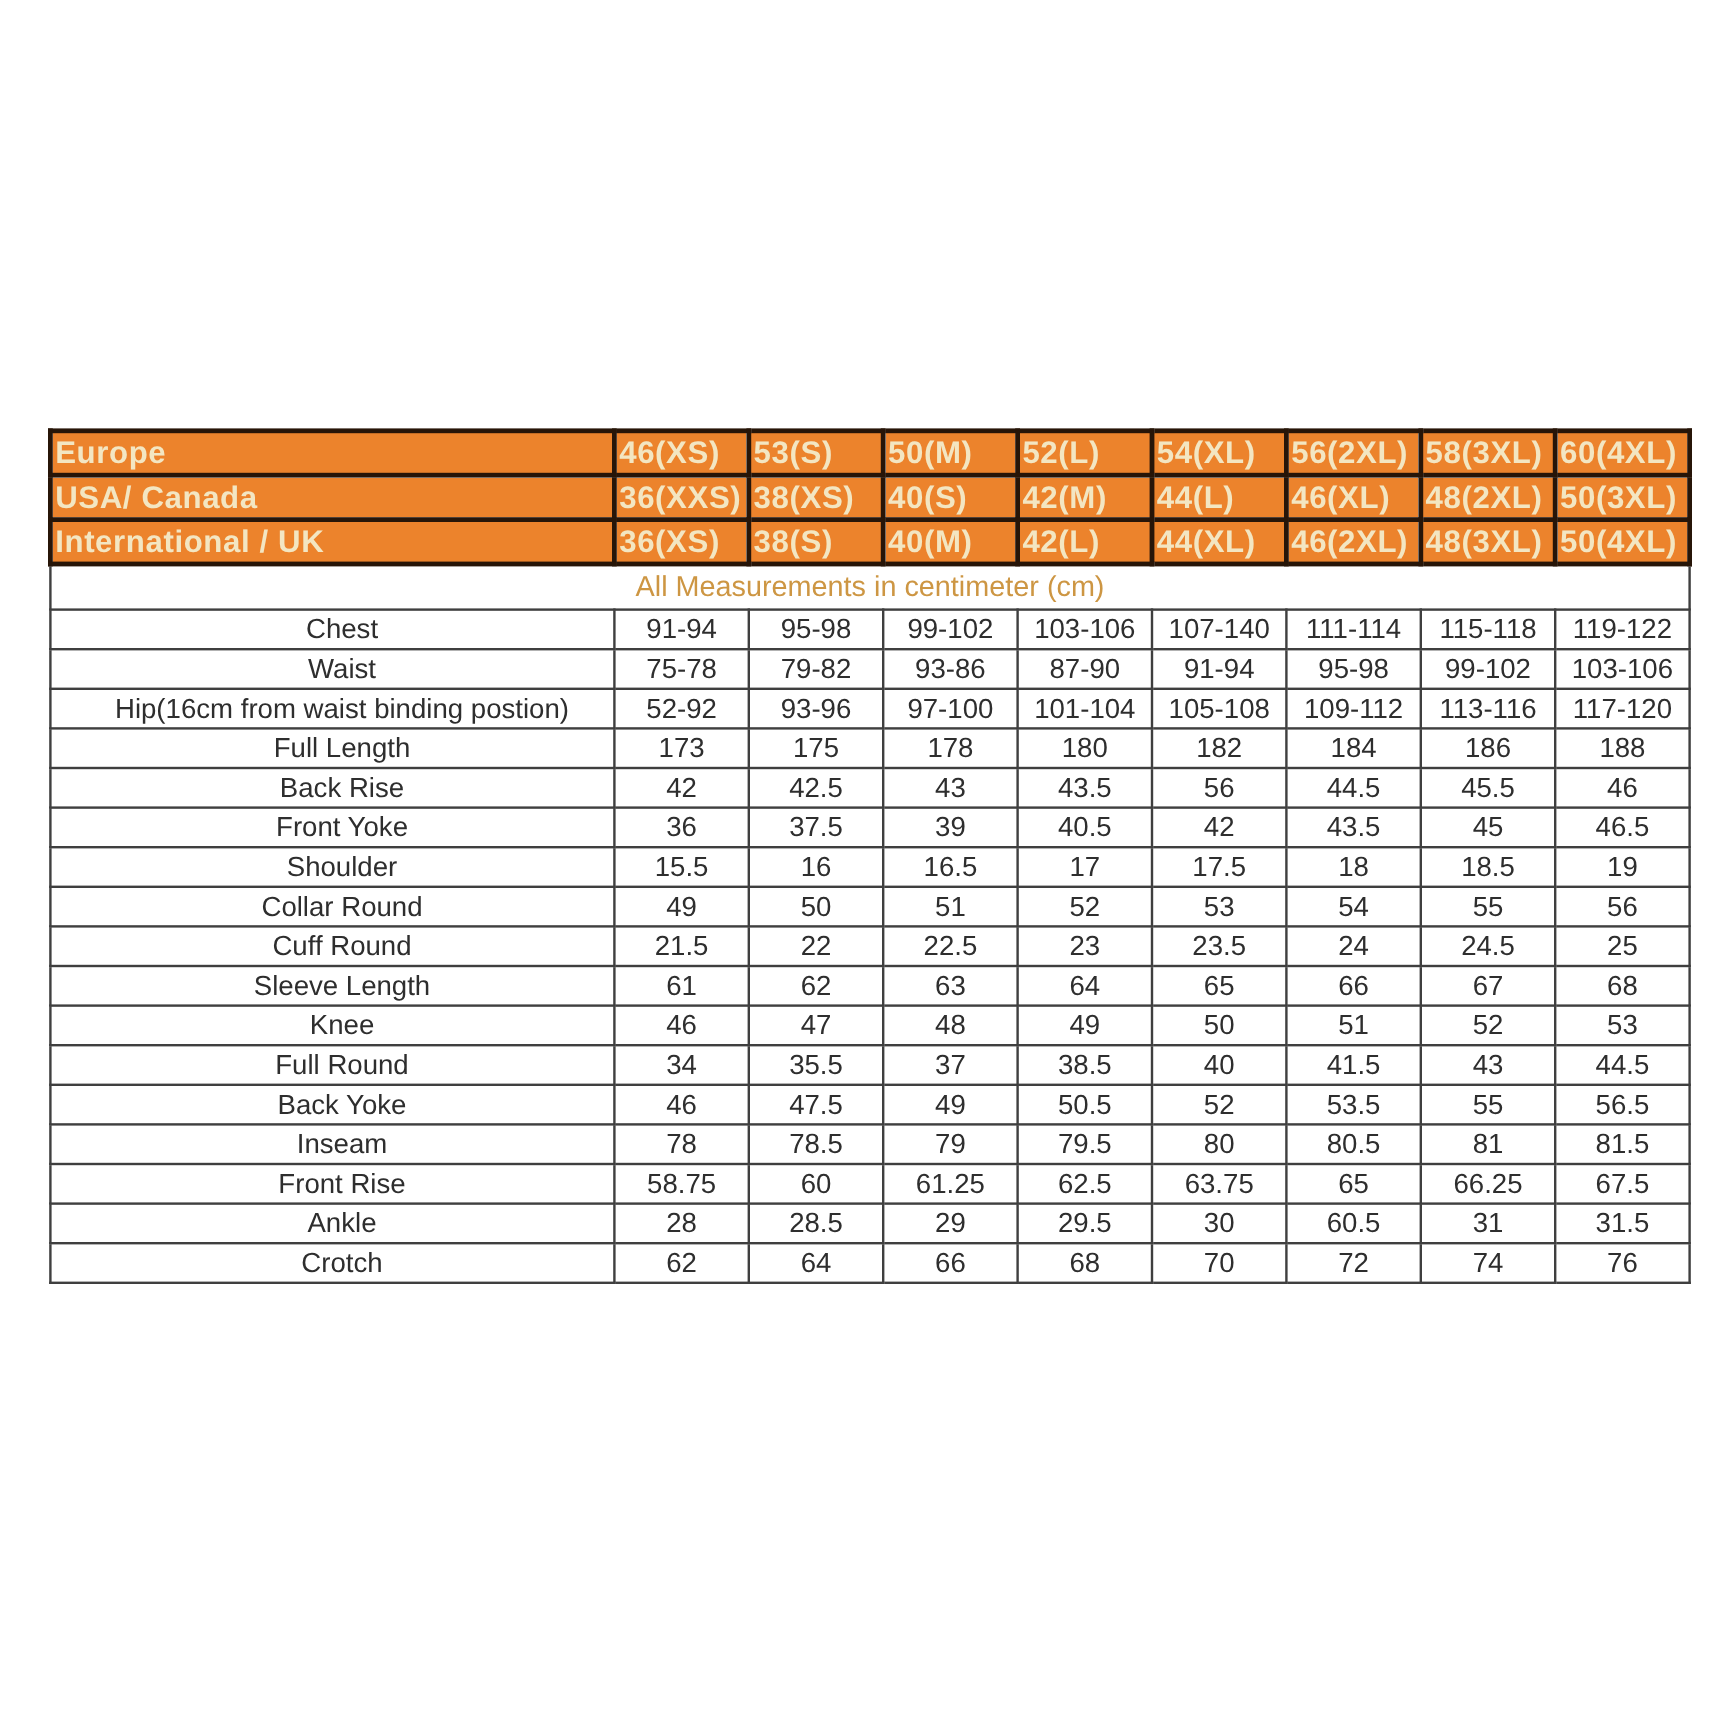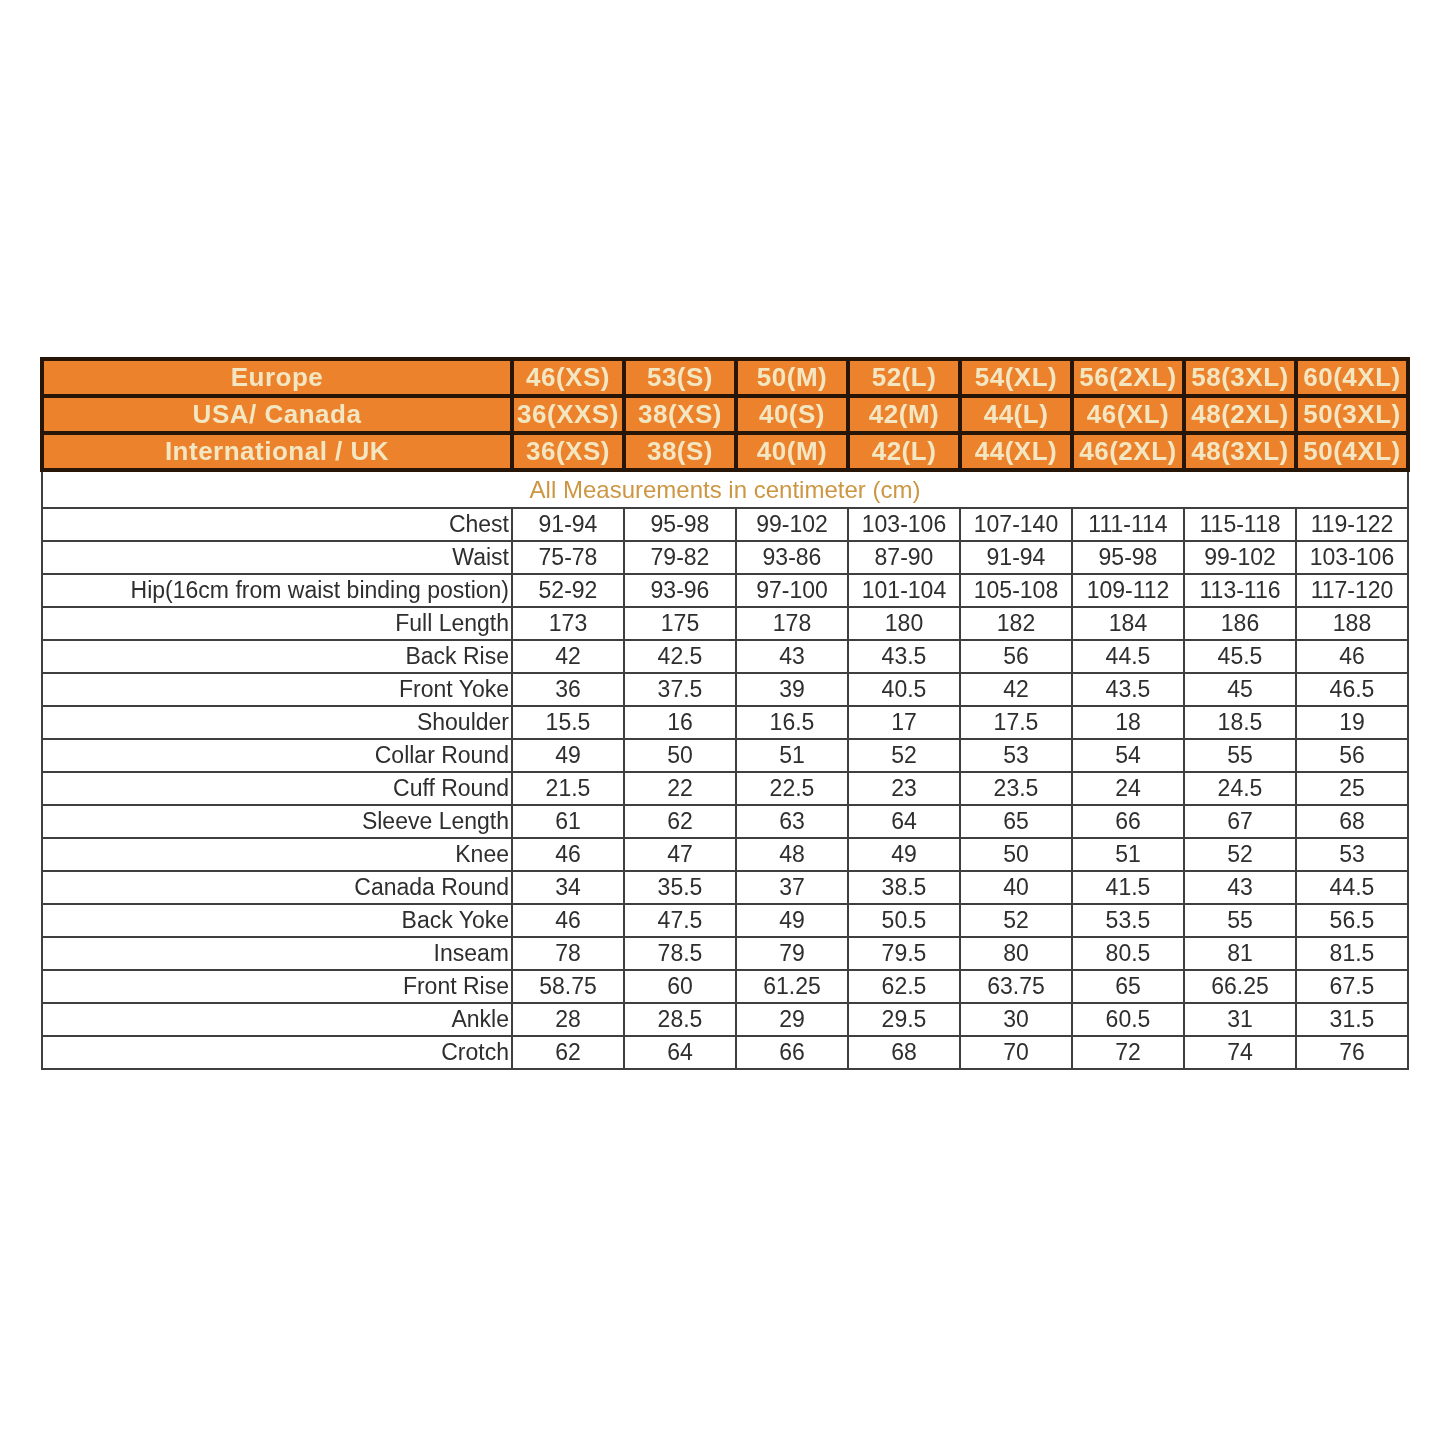--- a/index.html
+++ b/index.html
@@ -31,21 +31,20 @@
     table-layout:fixed;
   }
   col.c-label{width:470px;}
   col.c-size{width:112px;}
 
   tr.header-row td{
     background:var(--header-bg);
     color:var(--header-text);
     font-weight:bold;
     font-size:26px;
-    text-align:center;
     border:4px solid var(--header-border);
     height:33px;
     padding:0 2px;
     letter-spacing:0.5px;
     white-space:nowrap;
     overflow:hidden;
   }
   tr.note-row td{
     color:var(--note-text);
     font-weight:normal;
@@ -60,21 +59,21 @@
     font-size:23px;
     text-align:center;
     border:2px solid var(--body-border);
     height:31px;
     padding:0 2px;
     background:var(--page-bg);
     white-space:nowrap;
     overflow:hidden;
   }
   tr.body-row td.label-cell{
-    text-align:right;
+    text-align:center;
     padding-left:18px;
     margin-left:27px;
   }
 </style>
 </head>
 <body>
 
 <div class="table-wrap">
   <table class="size-table">
     <colgroup>
@@ -241,21 +240,21 @@
           <td>46</td>
           <td>47</td>
           <td>48</td>
           <td>49</td>
           <td>50</td>
           <td>51</td>
           <td>52</td>
           <td>53</td>
         </tr>
         <tr class="body-row">
-          <td class="label-cell">Canada Round</td>
+          <td class="label-cell">Full Round</td>
           <td>34</td>
           <td>35.5</td>
           <td>37</td>
           <td>38.5</td>
           <td>40</td>
           <td>41.5</td>
           <td>43</td>
           <td>44.5</td>
         </tr>
         <tr class="body-row">

